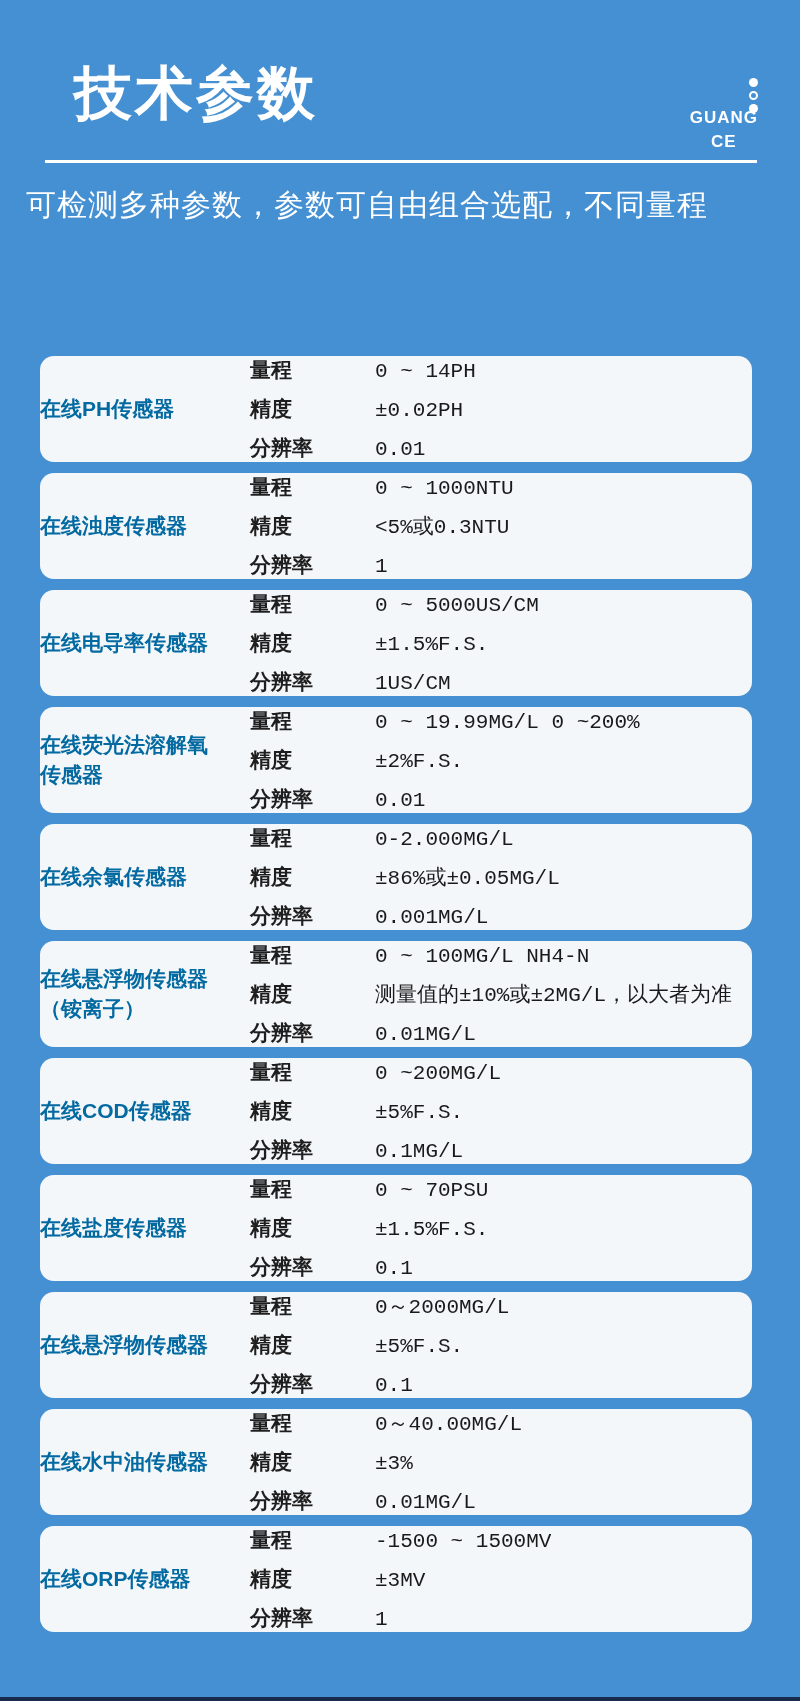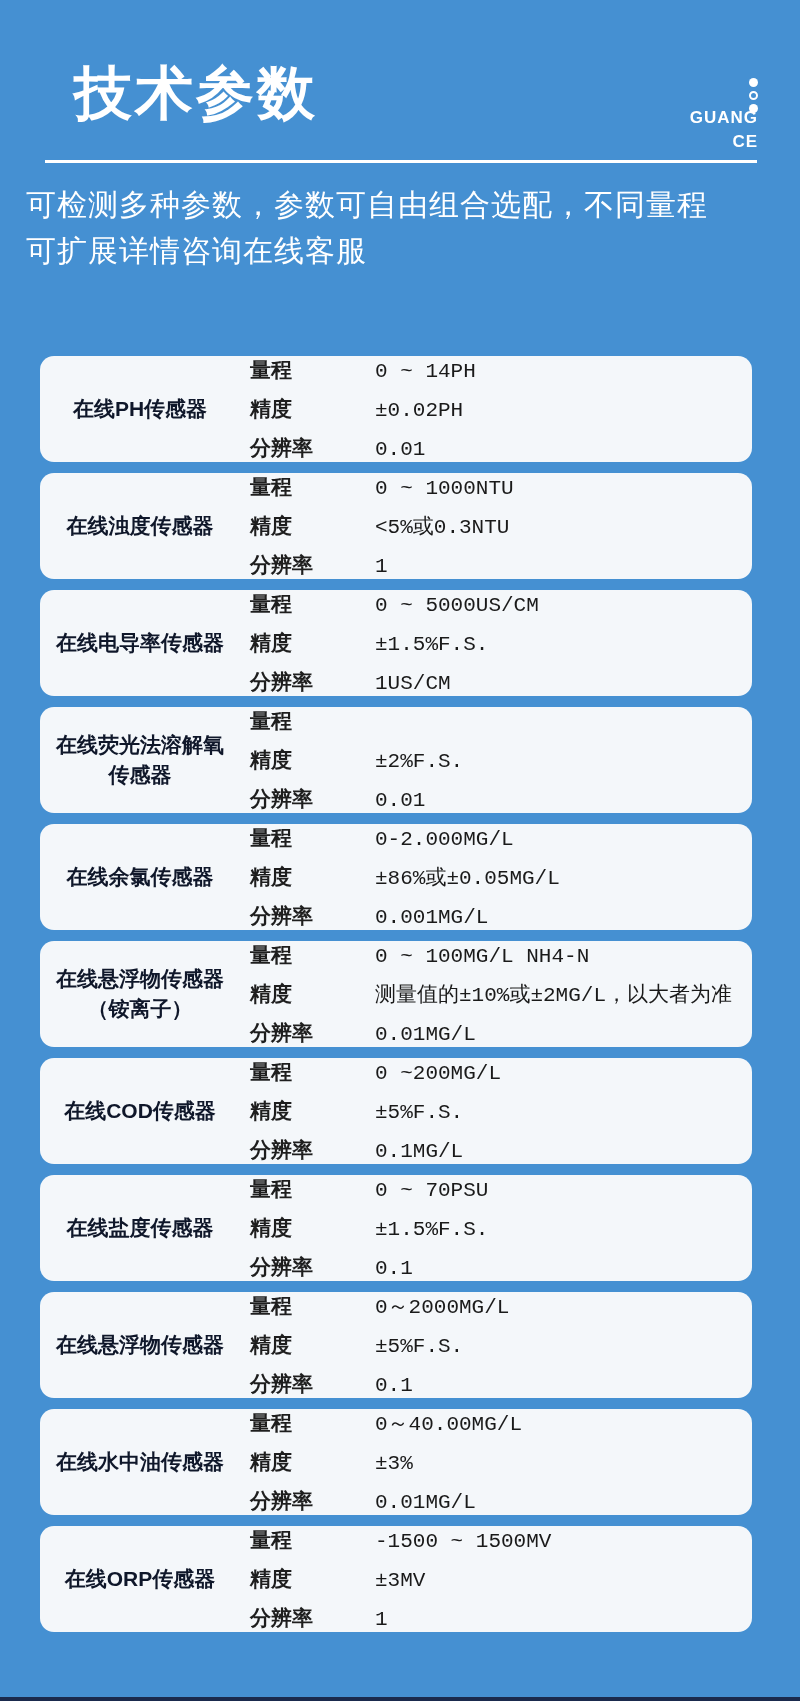--- a/index.html
+++ b/index.html
@@ -39,21 +39,21 @@
     box-sizing: border-box;
   }
   .dot.hollow {
     background: transparent;
     border: 2px solid #ffffff;
   }
   .brand {
     position: absolute;
     right: 42px;
     top: 106px;
-    text-align: right;
+    text-align: center;
     color: #ffffff;
     font-weight: bold;
     font-size: 17px;
     line-height: 24px;
     letter-spacing: 1px;
   }
   .title-divider {
     position: absolute;
     left: 45px;
     top: 160px;
@@ -84,24 +84,24 @@
   .card {
     background: #f4f7fa;
     border-radius: 14px;
     height: 106px;
     display: flex;
     align-items: center;
   }
   .card-name {
     width: 200px;
     flex: 0 0 200px;
-    text-align: center;
+    text-align: left;
     font-size: 21px;
     font-weight: 600;
-    color: #0f172a;
+    color: #0369a1;
     line-height: 30px;
     white-space: pre-line;
   }
   .card-specs {
     flex: 1;
     display: flex;
     flex-direction: column;
     gap: 11px;
     padding-left: 10px;
   }
@@ -145,21 +145,20 @@
 
 <div class="brand">
   <div>GUANG</div>
   <div>CE</div>
 </div>
 
 <div class="title-divider"></div>
 
 <div class="subtitle">
   <div>可检测多种参数，参数可自由组合选配，不同量程</div>
-  <div>可扩展详情咨询在线客服</div>
 </div>
 
 <div class="cards">
   <div class="card">
     <div class="card-name">在线PH传感器</div>
     <div class="card-specs">
       <div class="spec-row">
         <span class="spec-label">量程</span>
         <span class="spec-value">0 ~ 14PH</span>
       </div>
@@ -209,20 +208,21 @@
       </div>
     </div>
   </div>
 
   <div class="card">
     <div class="card-name">在线荧光法溶解氧
 传感器</div>
     <div class="card-specs">
       <div class="spec-row">
         <span class="spec-label">量程</span>
+        <span class="spec-value">0 ~ 19.99MG/L  0 ~200%</span>
       </div>
       <div class="spec-row">
         <span class="spec-label">精度</span>
         <span class="spec-value">±2%F.S.</span>
       </div>
       <div class="spec-row">
         <span class="spec-label">分辨率</span>
         <span class="spec-value">0.01</span>
       </div>
     </div>

